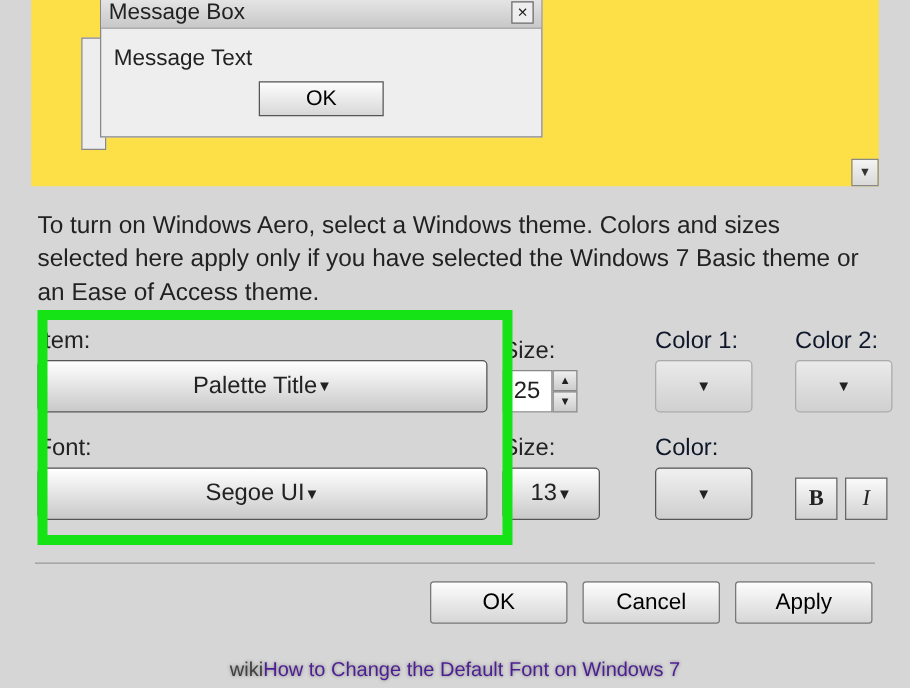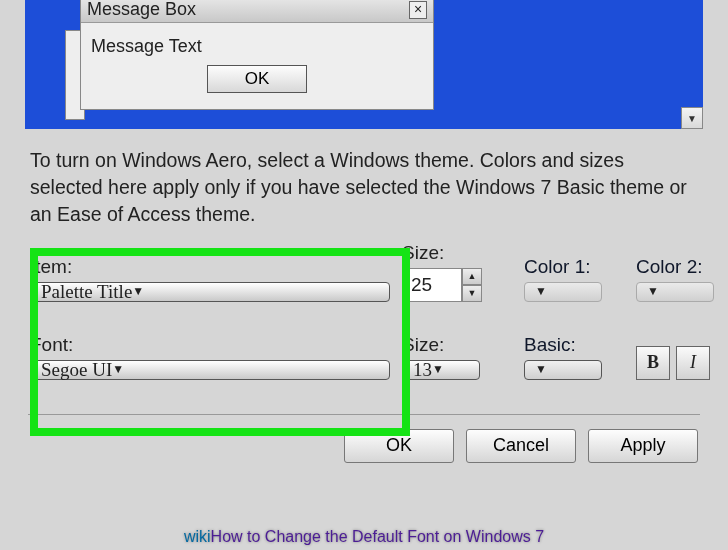--- a/index.html
+++ b/index.html
@@ -10,22 +10,22 @@
   font-family: "Segoe UI", Tahoma, sans-serif;
   font-size: 18px;
   color: #222;
   position: relative;
   overflow: hidden;
 }
 
 
 .preview-wrap {
   margin: 0 25px;
-  background: #1d4ed8;
-  height: 129px;
+  background: #fde047;
+  height: 149px;
   position: relative;
 }
 .preview-scroll {
   position: absolute;
   right: 0;
   bottom: 0;
   width: 22px;
   height: 22px;
   background: linear-gradient(#f4f4f4,#d9d9d9);
   border: 1px solid #888;
@@ -111,45 +111,44 @@
   grid-template-columns: 360px 110px 100px 100px;
   column-gap: 12px;
   align-items: end;
 }
 .lbl {
   font-size: 19px;
   margin-bottom: 4px;
 }
 .lbl.dim { color: #0f172a; }
 .combo {
-  height: 20px;
+  height: 42px;
   background: linear-gradient(#ffffff,#c9c9c9);
   border: 1px solid #555;
   border-radius: 4px;
   display: flex;
   align-items: center;
-  justify-content: flex-start;
+  justify-content: center;
   padding: 0 10px;
   font-size: 19px;
-  font-family: Liberation Serif, serif;
 }
 .combo .arrow {
   font-size: 12px;
   color: #222;
 }
 .combo.small { width: 78px; }
 .combo.color { width: 78px; background: linear-gradient(#f0f0f0,#cfcfcf); }
 .combo.dim { background: linear-gradient(#eaeaea,#d0d0d0); color:#999; border-color:#aaa; }
 .spinner {
   display: flex;
   align-items: stretch;
   height: 34px;
 }
 .spinner .num {
-  width: 60px;
+  width: 40px;
   border: 1px solid #888;
   background: #fff;
   display: flex;
   align-items: center;
   padding: 0 8px;
   font-size: 19px;
 }
 .spinner .btns {
   display: flex;
   flex-direction: column;
@@ -209,21 +208,21 @@
 .brand {
   position: absolute;
   bottom: 4px;
   left: 50%;
   transform: translateX(-50%);
   font-size: 16px;
   color: #bbb;
   white-space: nowrap;
   text-shadow: 0 0 3px rgba(0,0,0,.4);
 }
-.brand .w { color:#0369a1; }
+.brand .w { color:#404040; }
 .brand .title { color:#4c1d95; }
 </style>
 </head>
 <body>
 
 <div class="preview-wrap">
   <div class="back-window"></div>
   <div class="msgbox">
     <div class="msgbox-title">
       <span>Message Box</span>
@@ -282,21 +281,21 @@
     </div>
   </div>
   <div class="section">
     <div class="lbl">Size:</div>
     <div class="combo small">
       <span>13</span>
       <span class="arrow">▼</span>
     </div>
   </div>
   <div class="section">
-    <div class="lbl dim">Basic:</div>
+    <div class="lbl dim">Color:</div>
     <div class="combo color">
       <span></span>
         <span class="arrow">▼</span>
     </div>
   </div>
   <div class="section">
     <div class="lbl">&nbsp;</div>
     <div class="bi-row">
       <div class="bi bold">B</div>
       <div class="bi ital">I</div>

